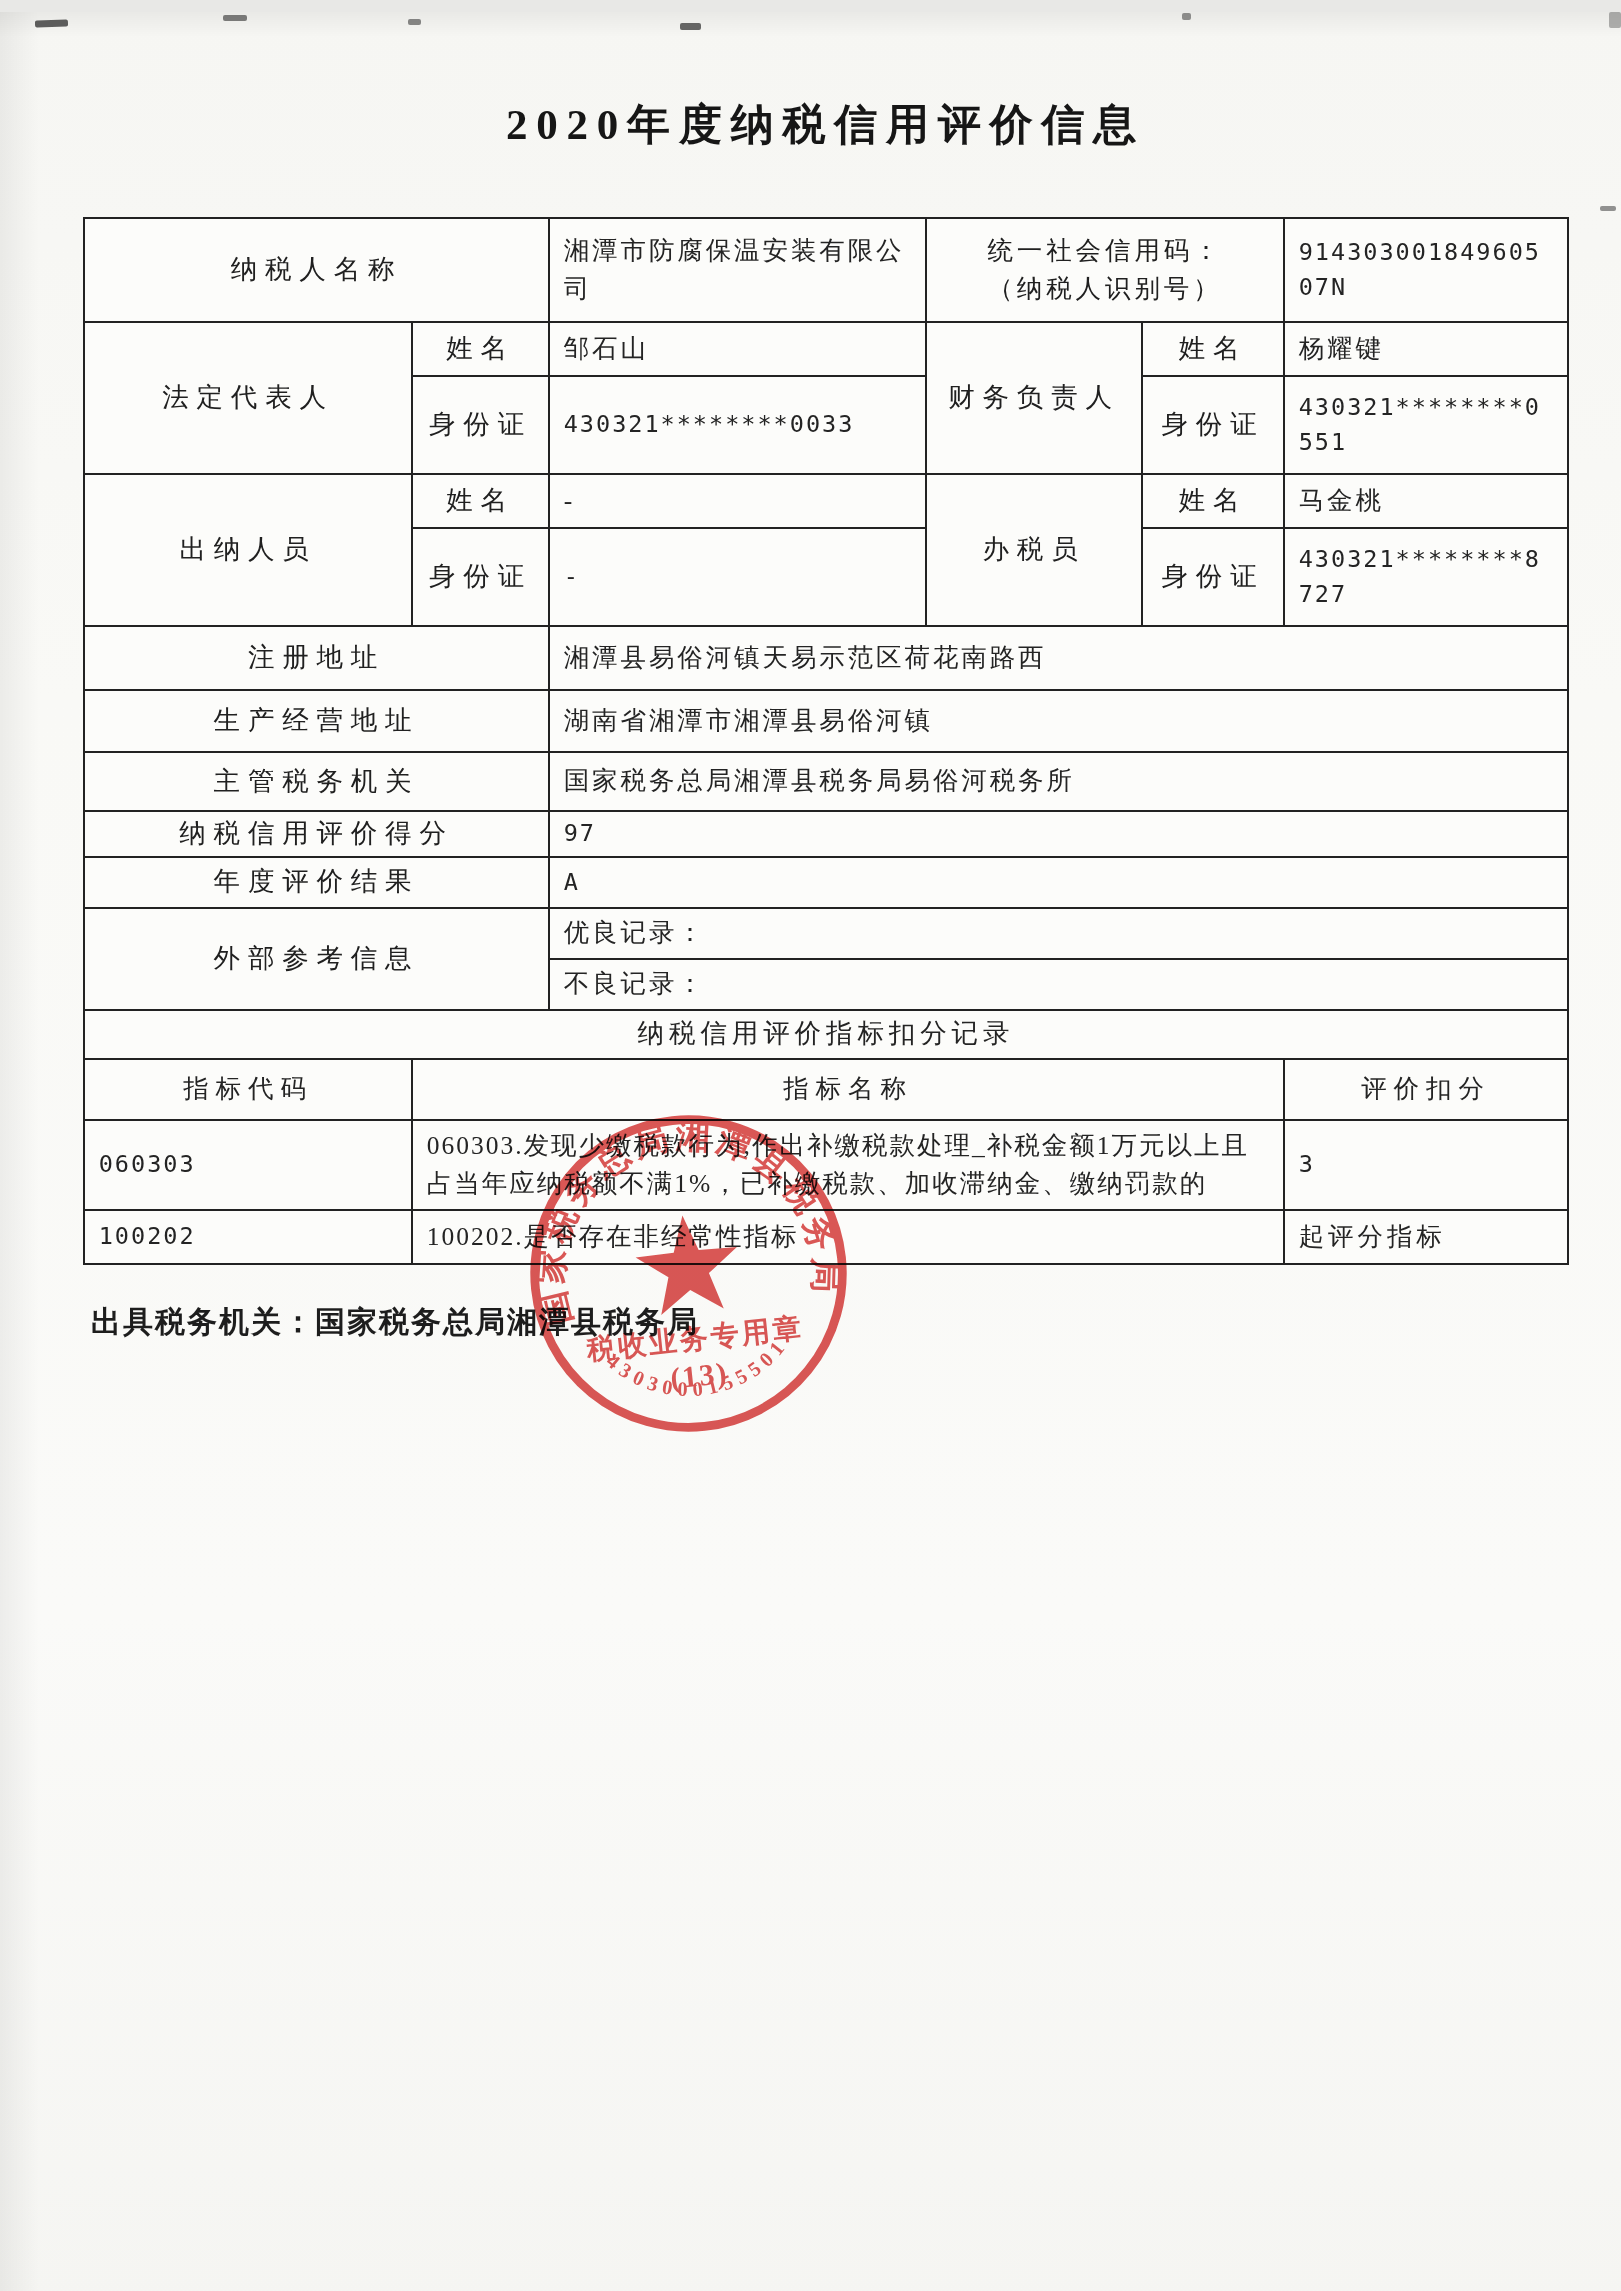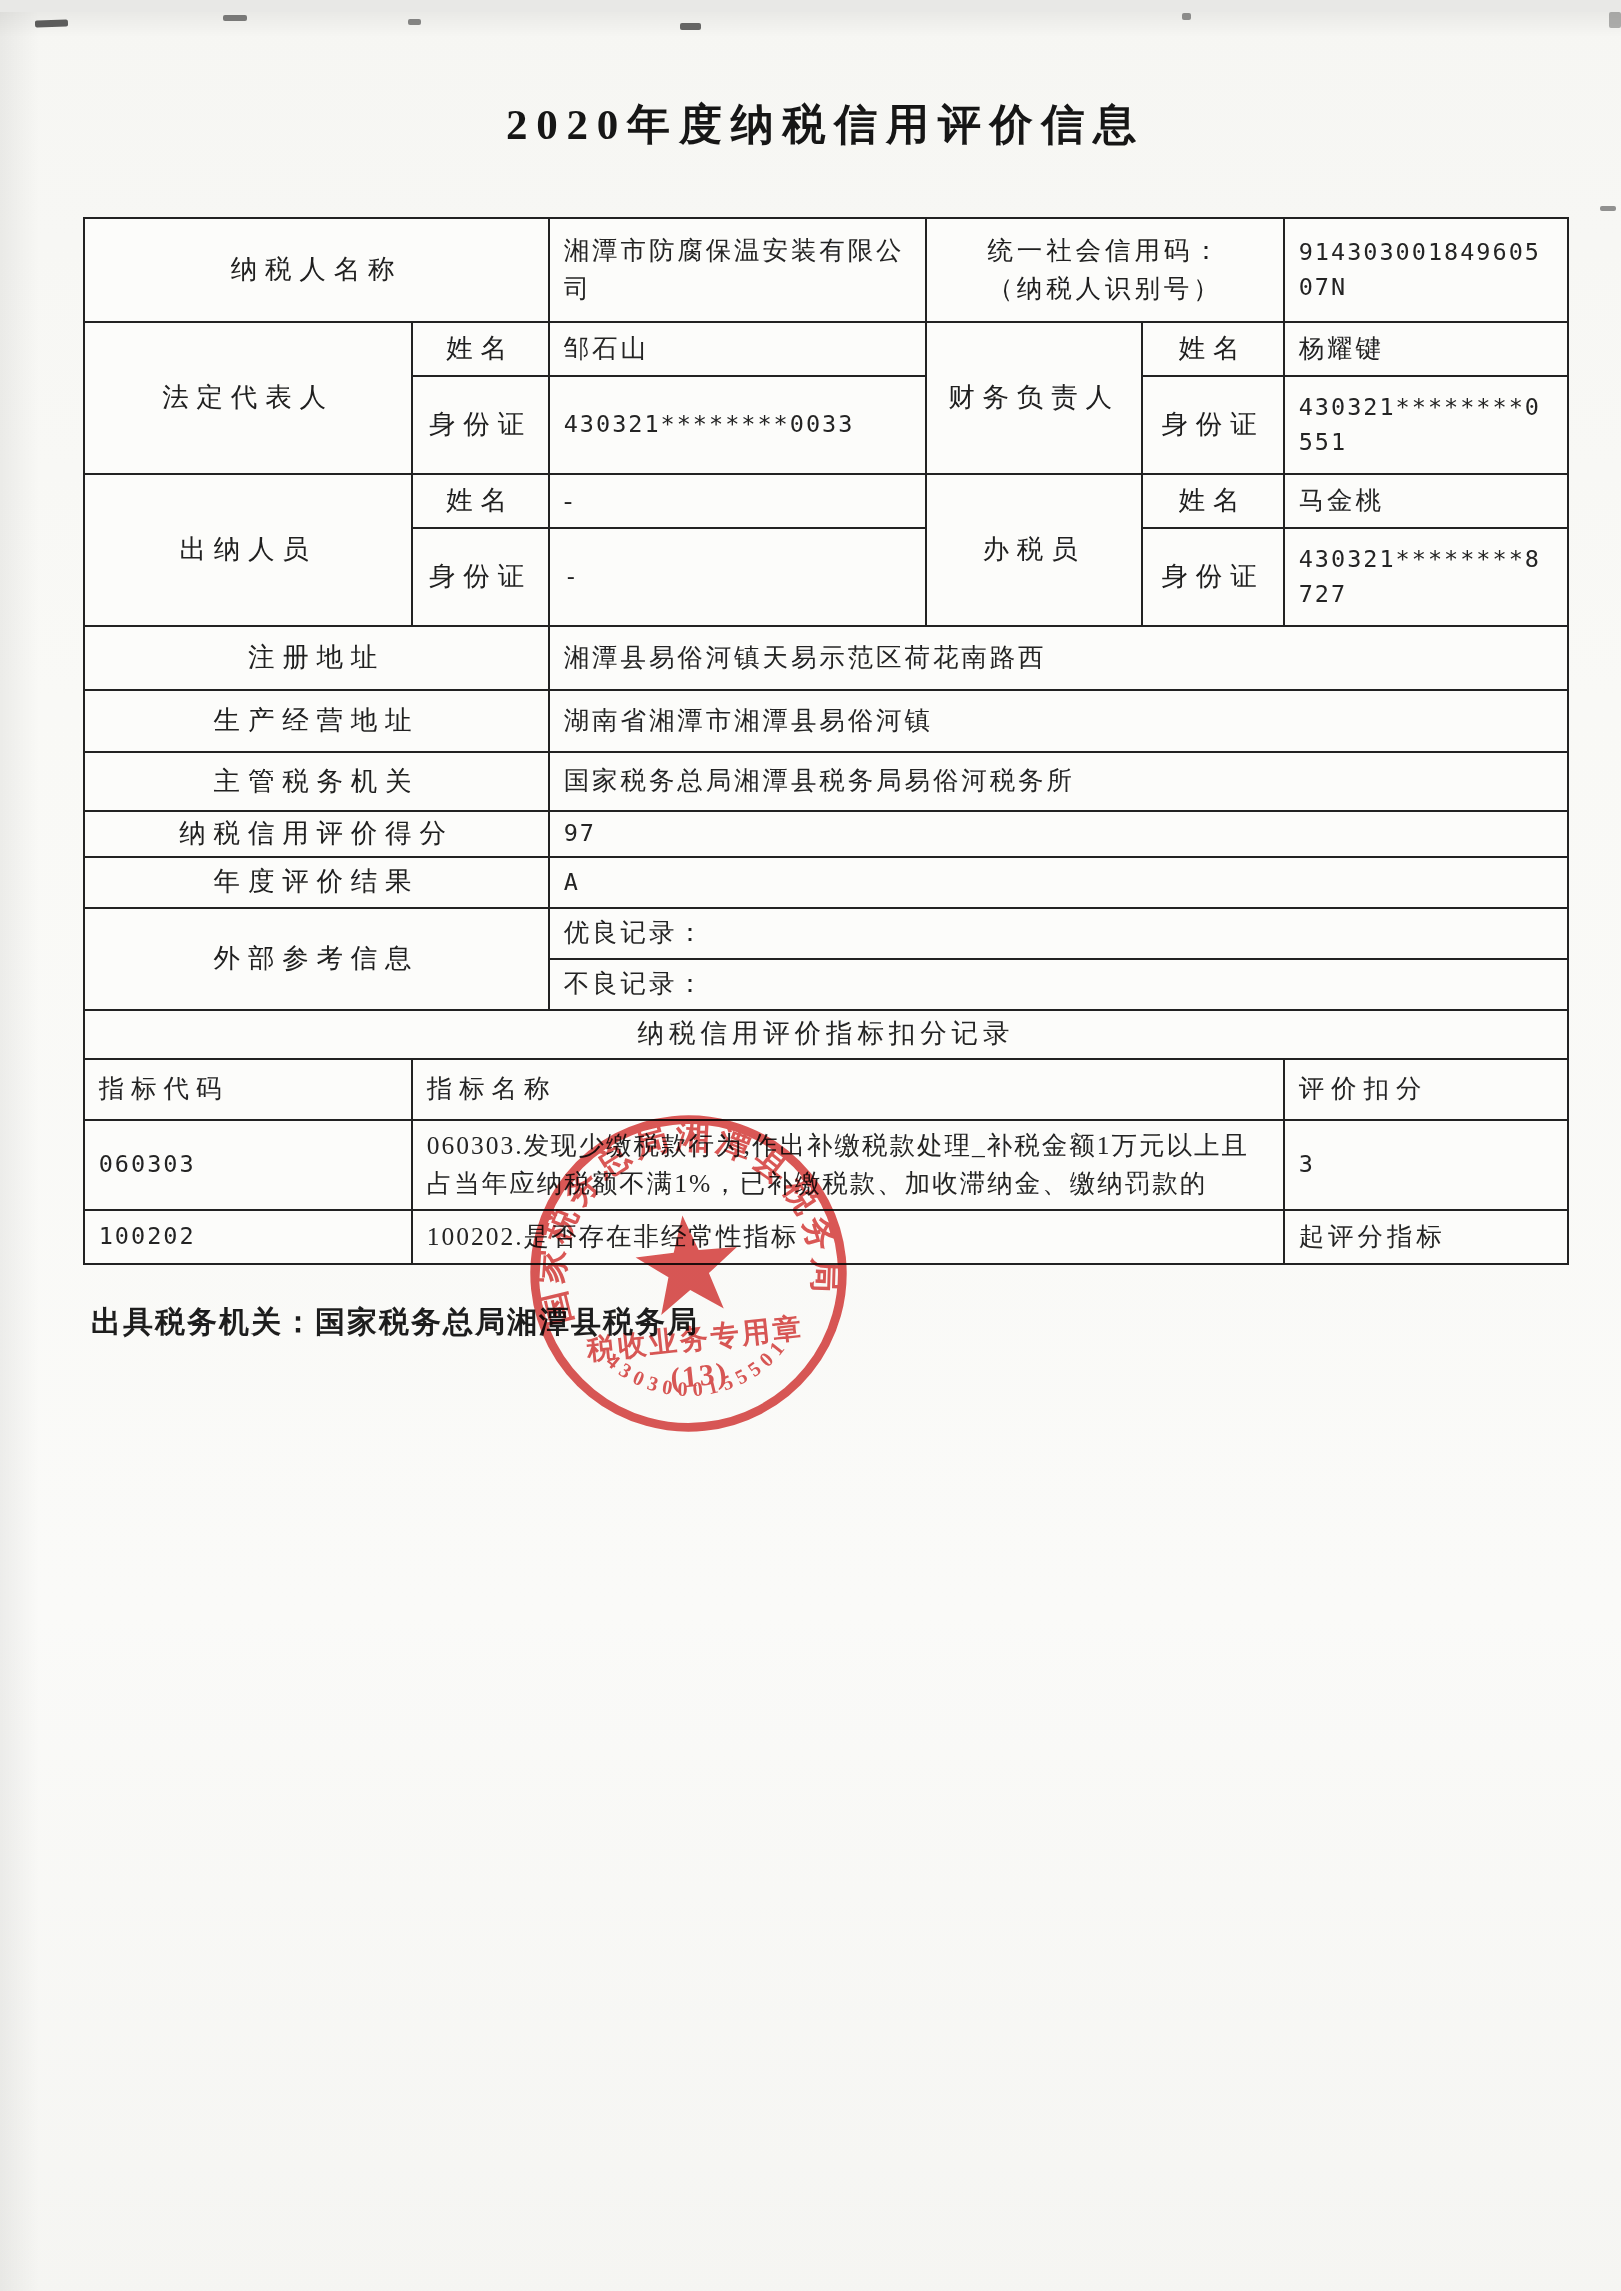--- a/index.html
+++ b/index.html
@@ -43,21 +43,21 @@
   td.val{text-align:left;letter-spacing:2.9px;}
   td.v2{line-height:2.05;}
   td.num{
     font-family:"DejaVu Sans Mono","Liberation Mono",monospace;
     font-size:23.5px;letter-spacing:2px;line-height:2.05;padding:2px 11.8px;
   }
   td.preline{white-space:pre-line;line-height:2.3;letter-spacing:3.9px;font-size:25.5px;}
   td.sect{
     text-align:center;letter-spacing:4.9px;font-size:26.5px;background:#f1f1ee;
   }
-  td.colhead{letter-spacing:6.9px;background:#f2f2ef;font-size:25.5px;}
+  td.colhead{text-align:center;letter-spacing:6.9px;background:#f2f2ef;font-size:25.5px;}
   td.ded-name{letter-spacing:2px;line-height:1.75;padding:2px 15.7px;}
   tr.thick td{border-top-width:2.9px;border-radius:7px;}
   .footer-left{
     position:absolute;left:91px;top:1290px;
     font-size:30px;font-weight:600;letter-spacing:2px;color:#1d1d1d;
   }
   .footer-right{
     position:absolute;right:57px;top:1286px;
     font-size:30px;font-weight:600;letter-spacing:2px;color:#1d1d1d;
   }

